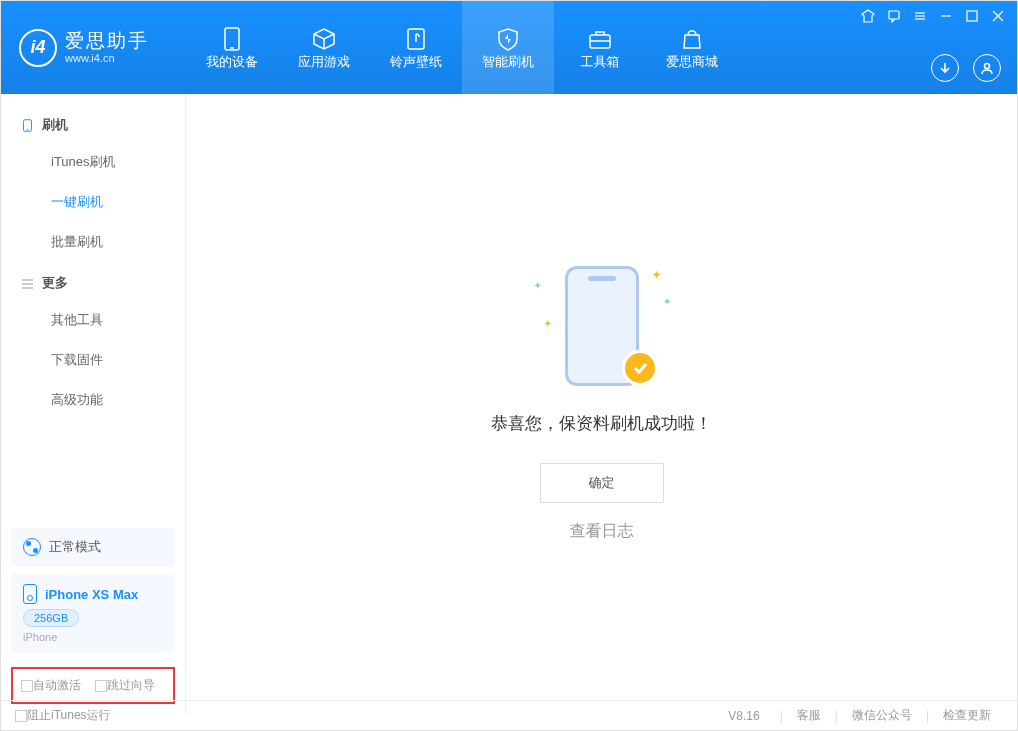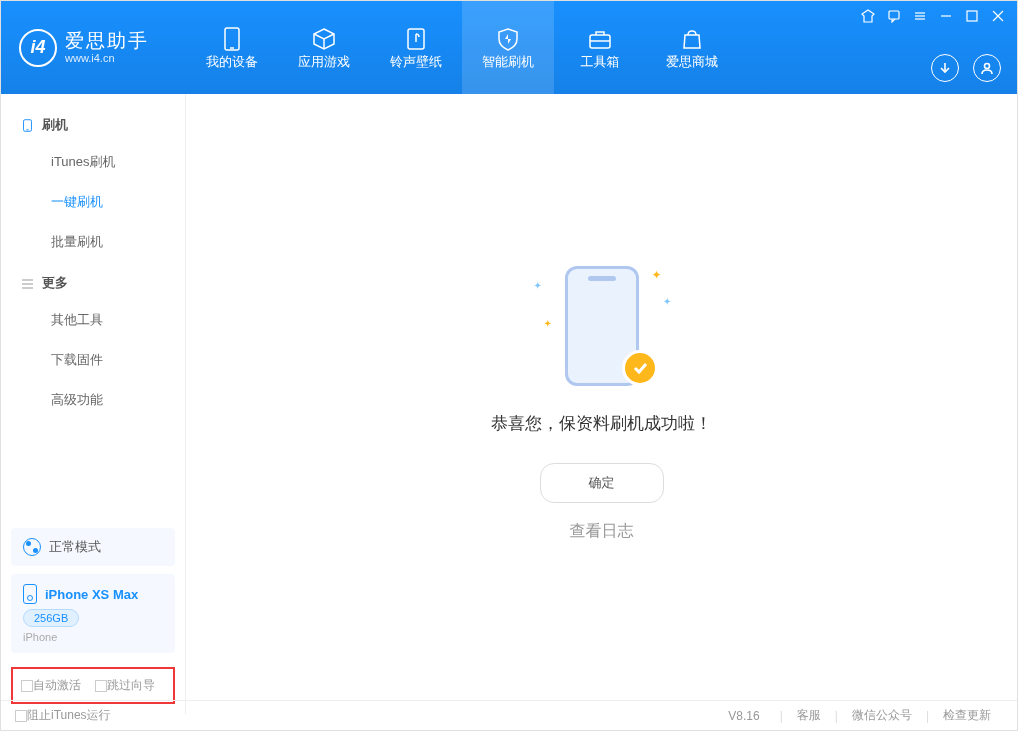--- a/index.html
+++ b/index.html
@@ -61,21 +61,21 @@
 .phone-shape::before { content: ''; position: absolute; top: 7px; left: 50%; transform: translateX(-50%); width: 28px; height: 5px; background: #b0c8f0; border-radius: 3px; }
 .check-badge { position: absolute; bottom: 0px; right: 14px; width: 36px; height: 36px; background: #ffb81c; border-radius: 50%; border: 3px solid #fff; display: flex; align-items: center; justify-content: center; }
 .check-badge svg { stroke: #fff; stroke-width: 3; fill: none; }
 .sparkle { position: absolute; color: #ffb81c; font-size: 10px; }
 .sp1 { top: 14px; left: 2px; color: #7fc6ff; }
 .sp2 { top: 52px; left: 12px; color: #ffb81c; }
 .sp3 { top: 2px; right: 10px; color: #ffb81c; font-size: 12px; }
 .sp4 { top: 30px; right: 0px; color: #7fc6ff; }
 
 .msg { font-size: 17px; color: #333; font-weight: 500; margin-bottom: 28px; }
-.btn-ok { border: 1px solid #ddd; background: #fff; padding: 10px 48px; font-size: 13px; color: #555; cursor: pointer; border-radius: 14px; margin-bottom: 18px; }
+.btn-ok { border: 1px solid #ddd; background: #fff; padding: 10px 48px; font-size: 13px; color: #555; cursor: pointer; border-radius: 1px; margin-bottom: 18px; }
 .log-link { font-size: 16px; color: #999; cursor: pointer; }
 
 
 .footer { position: absolute; bottom: 0; left: 0; right: 0; height: 30px; border-top: 1px solid #eee; display: flex; align-items: center; padding: 0 14px; font-size: 12px; color: #999; }
 .footer .left { display: flex; align-items: flex-start; gap: 6px; }
 .footer .right { margin-left: auto; display: flex; align-items: center; gap: 2px; }
 .footer .version { margin-right: 18px; }
 .footer .flink { color: #999; padding: 0 12px; cursor: pointer; }
 .footer .sep { color: #ddd; }
 </style>

